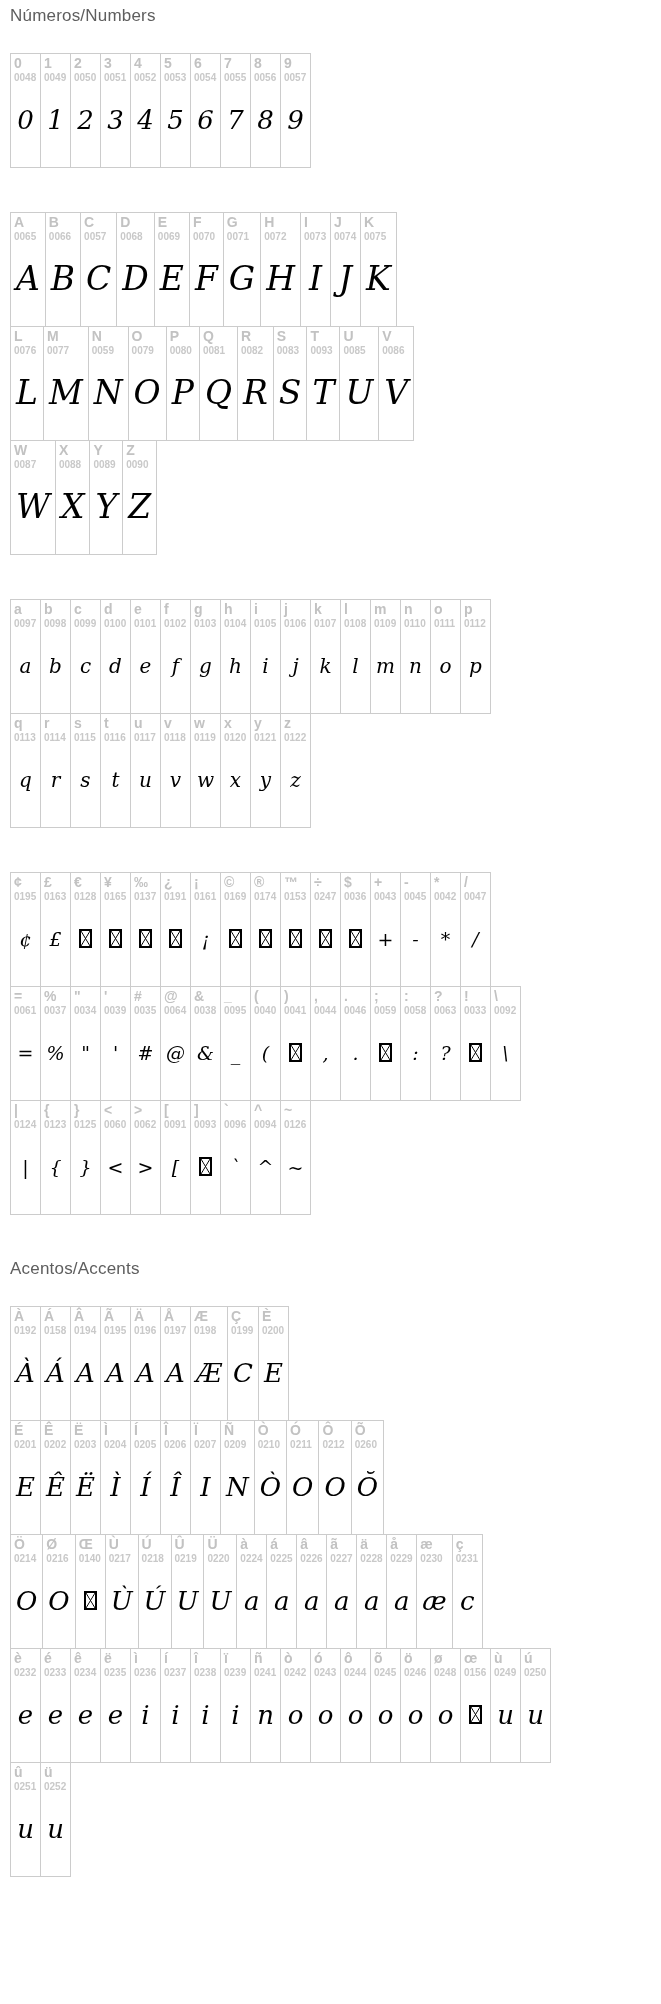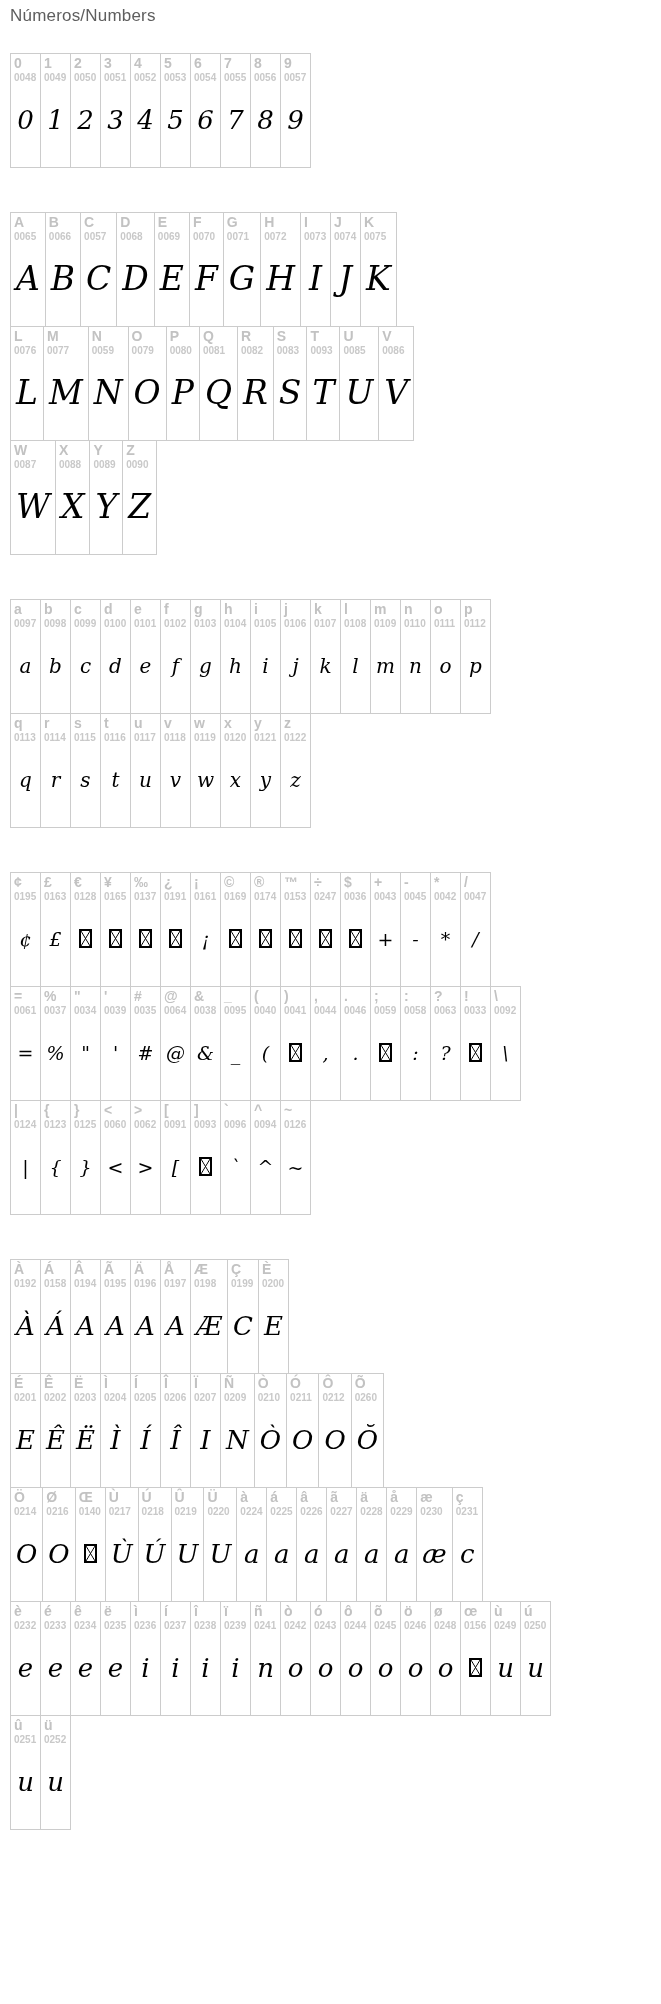--- a/index.html
+++ b/index.html
@@ -939,20 +939,21 @@
       <div class="cell-label">~</div>
       <div class="cell-code">0126</div>
     </div>
     <div class="cell-glyph">~</div>
   </div>
 </div>
         </div>
   </div>
 
   <div class="section section-accents">
+    <h2 class="section-title">Acentos/Accents</h2>
     <div class="glyph-table">
           <div class="glyph-row">
   <div class="glyph-cell">
     <div class="cell-head">
       <div class="cell-label">À</div>
       <div class="cell-code">0192</div>
     </div>
     <div class="cell-glyph">À</div>
   </div>
 

